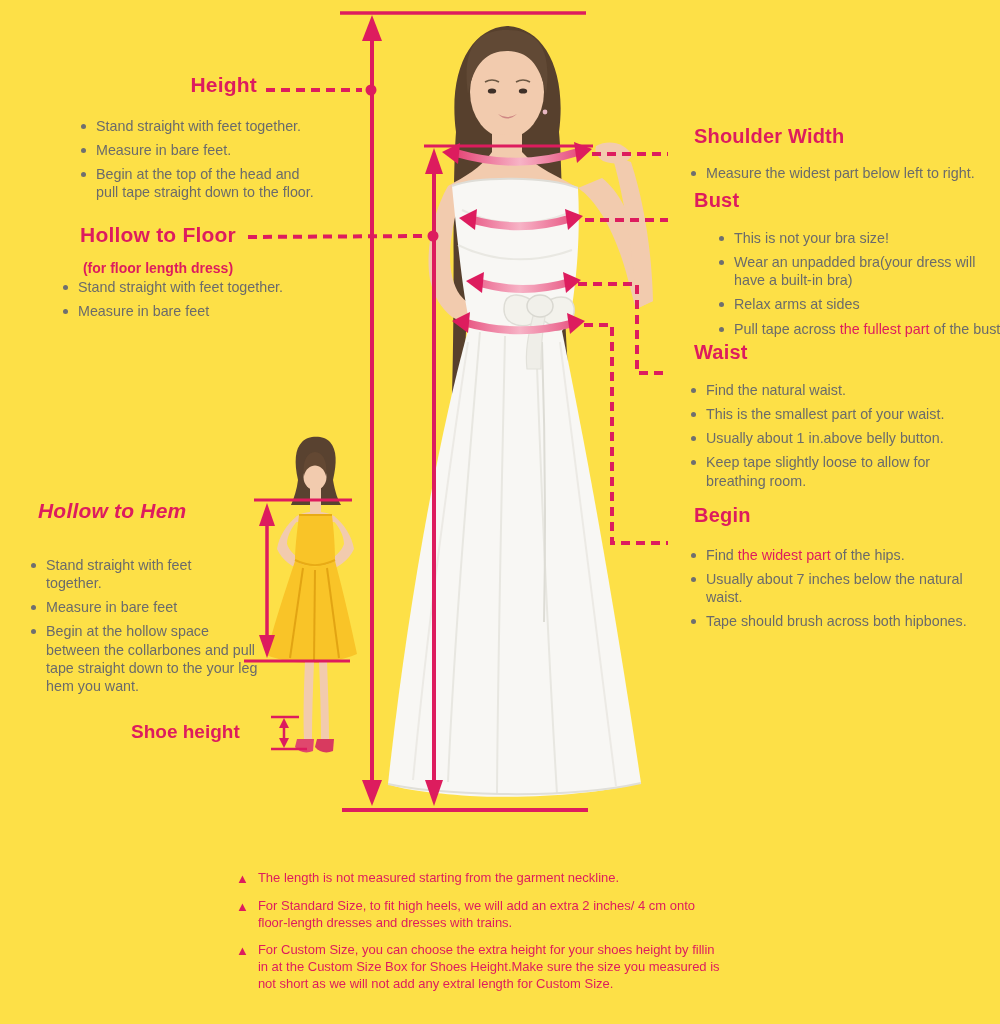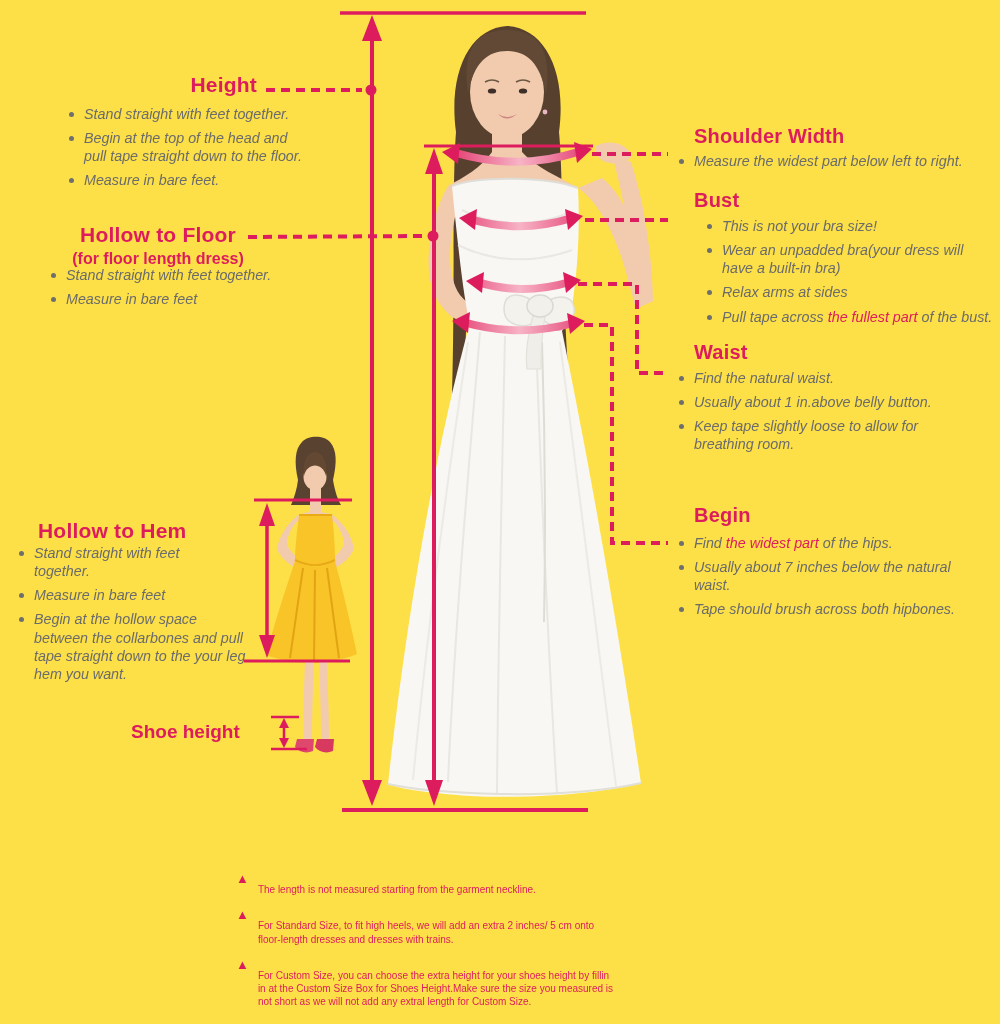--- a/index.html
+++ b/index.html
@@ -11,39 +11,39 @@
     position:relative;width:1000px;height:1024px;background:#fde047;overflow:hidden;
     font-family:"Liberation Sans",sans-serif;
   }
   .stage svg{position:absolute;left:0;top:0;z-index:1;}
   .txt{position:absolute;z-index:2;}
   .title{
     color:var(--accent);font-weight:bold;font-size:21px;line-height:1.05;
     letter-spacing:.2px;
   }
   .title.small{font-size:20px;}
-  .subtitle{color:var(--accent);font-weight:bold;font-size:16px;margin-top:4px;}
-  ul.bullets{list-style:none;margin:4px;padding:0;font-style:italic;}
+  .subtitle{color:var(--accent);font-weight:bold;font-size:14px;margin-top:14px;}
+  ul.bullets{list-style:none;margin:16px;padding:0;}
   ul.bullets li{
     position:relative;padding-left:18px;margin-bottom:6px;
     color:var(--body);font-size:14.3px;line-height:1.27;white-space:pre-line;
   }
   ul.bullets li::before{
     content:"";position:absolute;left:3px;top:7px;width:5px;height:5px;
     border-radius:50%;background:#6f6f6f;
   }
   .hl{color:var(--accent);}
   .shoe-label{color:var(--accent);font-weight:bold;font-size:19px;}
   .notes{position:absolute;left:236px;top:869px;width:640px;z-index:2;}
   .note{display:flex;align-items:flex-start;margin-bottom:9px;}
   .note .tri{
     color:var(--accent);font-size:13px;line-height:19px;margin-right:9px;flex:0 0 auto;
   }
   .note .note-text{
-    color:var(--accent);font-size:10px;line-height:1.33;white-space:pre-line;margin-top:14px;
+    color:var(--accent);font-size:13px;line-height:1.33;white-space:pre-line;
   }
   .ta-c{text-align:center;}
   .ta-r{text-align:right;}
 </style>
 </head>
 <body>
 
 <div class="stage">
 
   <svg width="1000" height="1024" viewBox="0 0 1000 1024">
@@ -199,35 +199,35 @@
       <path d="M 584 325 L 612 325 L 612 543 L 668 543"></path>
     </g>
     <circle cx="371" cy="90" r="5.5" fill="#dd1c5e"></circle>
     <circle cx="433" cy="236" r="5.5" fill="#dd1c5e"></circle>
   </svg>
 
   <div class="txt ta-r title" style="left:60px;top:74px;width:197px;">Height</div>
 
   <ul class="bullets txt" style="left:62px;top:101px;width:292px;">
     <li>Stand straight with feet together.</li>
+    <li>Measure in bare feet.</li>
     <li>Begin at the top of the head and
 pull tape straight down to the floor.</li>
-    <li>Measure in bare feet.</li>
   </ul>
 
   <div class="txt ta-c" style="left:40px;top:224px;width:236px;">
     <div class="title">Hollow to Floor</div>
     <div class="subtitle">(for floor length dress)</div>
   </div>
   <ul class="bullets txt" style="left:44px;top:262px;width:300px;">
     <li>Stand straight with feet together.</li>
     <li>Measure in bare feet</li>
   </ul>
 
-  <div class="txt title" style="left:38px;top:520px;width:220px;">Hollow to Hem</div>
+  <div class="txt title" style="left:38px;top:500px;width:220px;font-style:italic;">Hollow to Hem</div>
   <ul class="bullets txt" style="left:12px;top:540px;width:260px;">
     <li>Stand straight with feet
 together.</li>
     <li>Measure in bare feet</li>
     <li>Begin at the hollow space
 between the collarbones and pull
 tape straight down to the your leg
 hem  you want.</li>
   </ul>
 
@@ -243,41 +243,42 @@
     <li>This is not your bra size!</li>
     <li>Wear an unpadded bra(your dress will
 have a built-in bra)</li>
     <li>Relax arms at sides</li>
     <li><span>Pull tape across </span><span class="hl">the fullest part</span><span> of the bust.</span></li>
   </ul>
 
   <div class="txt title small" style="left:694px;top:342px;">Waist</div>
   <ul class="bullets txt" style="left:672px;top:365px;width:312px;">
     <li>Find the natural waist.</li>
+    <li>This is the smallest part of your waist.</li>
     <li>Usually about 1 in.above belly button.</li>
     <li>Keep tape slightly loose to allow for
 breathing room.</li>
   </ul>
 
   <div class="txt title small" style="left:694px;top:505px;">Begin</div>
   <ul class="bullets txt" style="left:672px;top:530px;width:322px;">
     <li><span>Find </span><span class="hl">the widest part</span><span> of the hips.</span></li>
     <li>Usually about 7 inches below the natural
 waist.</li>
     <li>Tape should brush across both hipbones.</li>
   </ul>
 
   <div class="notes">
     <div class="note">
       <span class="tri">▲</span>
       <span class="note-text">The length is not measured starting from the garment neckline.</span>
     </div>
     <div class="note">
       <span class="tri">▲</span>
-      <span class="note-text">For Standard Size, to fit high heels, we will add an extra 2 inches/ 5  cm onto
+      <span class="note-text">For Standard Size, to fit high heels, we will add an extra 2 inches/ 4  cm onto
 floor-length dresses and dresses with trains.</span>
     </div>
     <div class="note">
       <span class="tri">▲</span>
       <span class="note-text">For Custom Size, you can choose the extra height for your shoes height by fillin
 in at the Custom Size Box for Shoes Height.Make sure the size you measured is
 not short as we will not add any extral length for Custom Size.</span>
     </div>
   </div>
 

